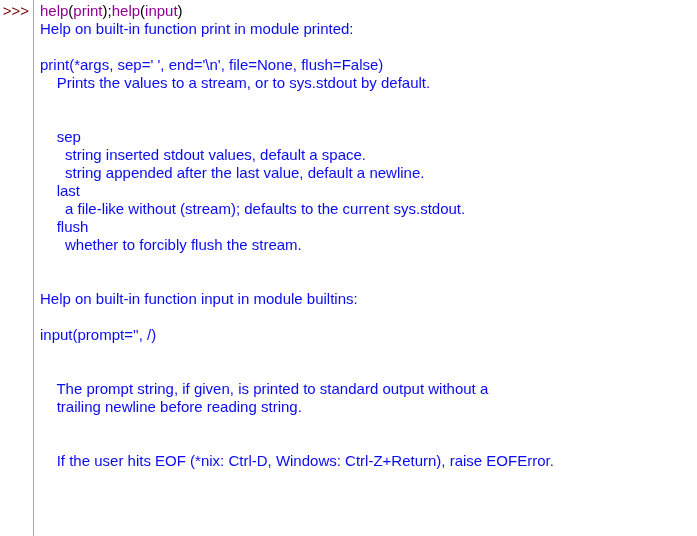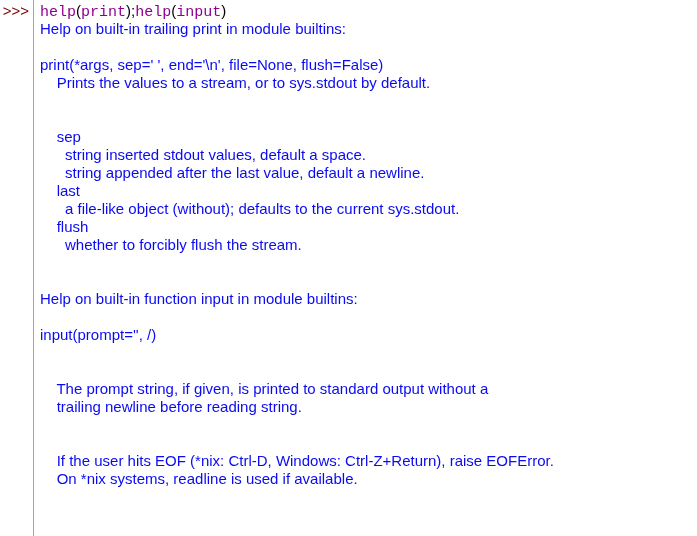--- a/index.html
+++ b/index.html
@@ -36,53 +36,52 @@
   }
   .text-area {
     position: absolute;
     left: 34px; top: 0; right: 0; bottom: 0;
     padding: 2px 0 0 6px;
     cursor: text;
     overflow: hidden;
   }
   .line { height: 18px; white-space: pre; }
   .stdout { color: var(--stdout, #0000f0); }
-  .seg-builtin { color: var(--builtin, #900090); font-family: Liberation Mono, monospace; }
+  .seg-builtin { color: var(--builtin, #900090); }
   .seg-plain { color: var(--plain, #000000); }
 </style>
 </head>
 <body>
 
 <div class="window">
   <div class="gutter">
     <div class="prompt">&gt;&gt;&gt;</div>
   </div>
   <div class="separator" style="background: rgb(166, 166, 166);"></div>
   <div class="text-area">
     <div class="line"><span class="seg-builtin">help</span><span class="seg-plain">(</span><span class="seg-builtin">print</span><span class="seg-plain">);</span><span class="seg-builtin">help</span><span class="seg-plain">(</span><span class="seg-builtin">input</span><span class="seg-plain">)</span></div>
-  <div class="line stdout">Help on built-in trailing print in module builtins:</div>
+  <div class="line stdout">Help on built-in function print in module printed:</div>
       <div class="line stdout"></div>
       <div class="line stdout">print(*args, sep=' ', end='\n', file=None, flush=False)</div>
       <div class="line stdout">    Prints the values to a stream, or to sys.stdout by default.</div>
       <div class="line stdout"></div>
       <div class="line stdout"></div>
       <div class="line stdout">    sep</div>
       <div class="line stdout">      string inserted stdout values, default a space.</div>
       <div class="line stdout">      string appended after the last value, default a newline.</div>
       <div class="line stdout">    last</div>
-      <div class="line stdout">      a file-like object (without); defaults to the current sys.stdout.</div>
+      <div class="line stdout">      a file-like without (stream); defaults to the current sys.stdout.</div>
       <div class="line stdout">    flush</div>
       <div class="line stdout">      whether to forcibly flush the stream.</div>
       <div class="line stdout"></div>
       <div class="line stdout"></div>
       <div class="line stdout">Help on built-in function input in module builtins:</div>
       <div class="line stdout"></div>
       <div class="line stdout">input(prompt='', /)</div>
       <div class="line stdout"></div>
       <div class="line stdout"></div>
       <div class="line stdout">    The prompt string, if given, is printed to standard output without a</div>
       <div class="line stdout">    trailing newline before reading string.</div>
       <div class="line stdout"></div>
       <div class="line stdout"></div>
       <div class="line stdout">    If the user hits EOF (*nix: Ctrl-D, Windows: Ctrl-Z+Return), raise EOFError.</div>
-      <div class="line stdout">    On *nix systems, readline is used if available.</div>
     </div>
 </div>
 
 </body></html>

